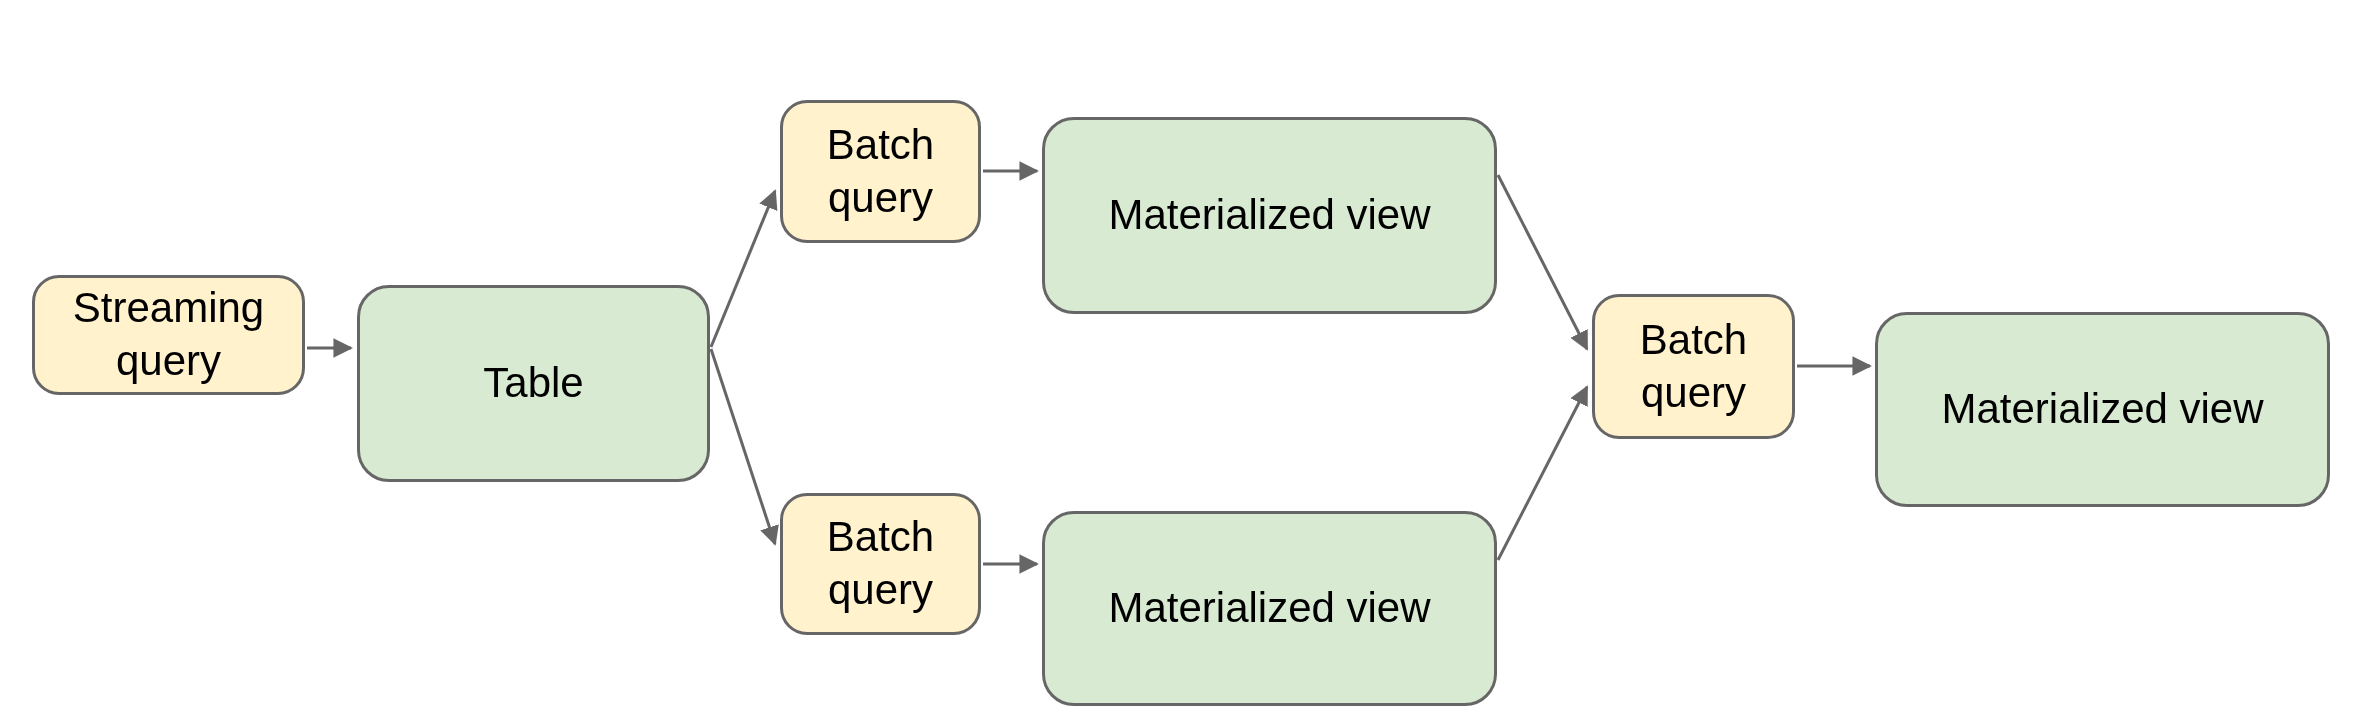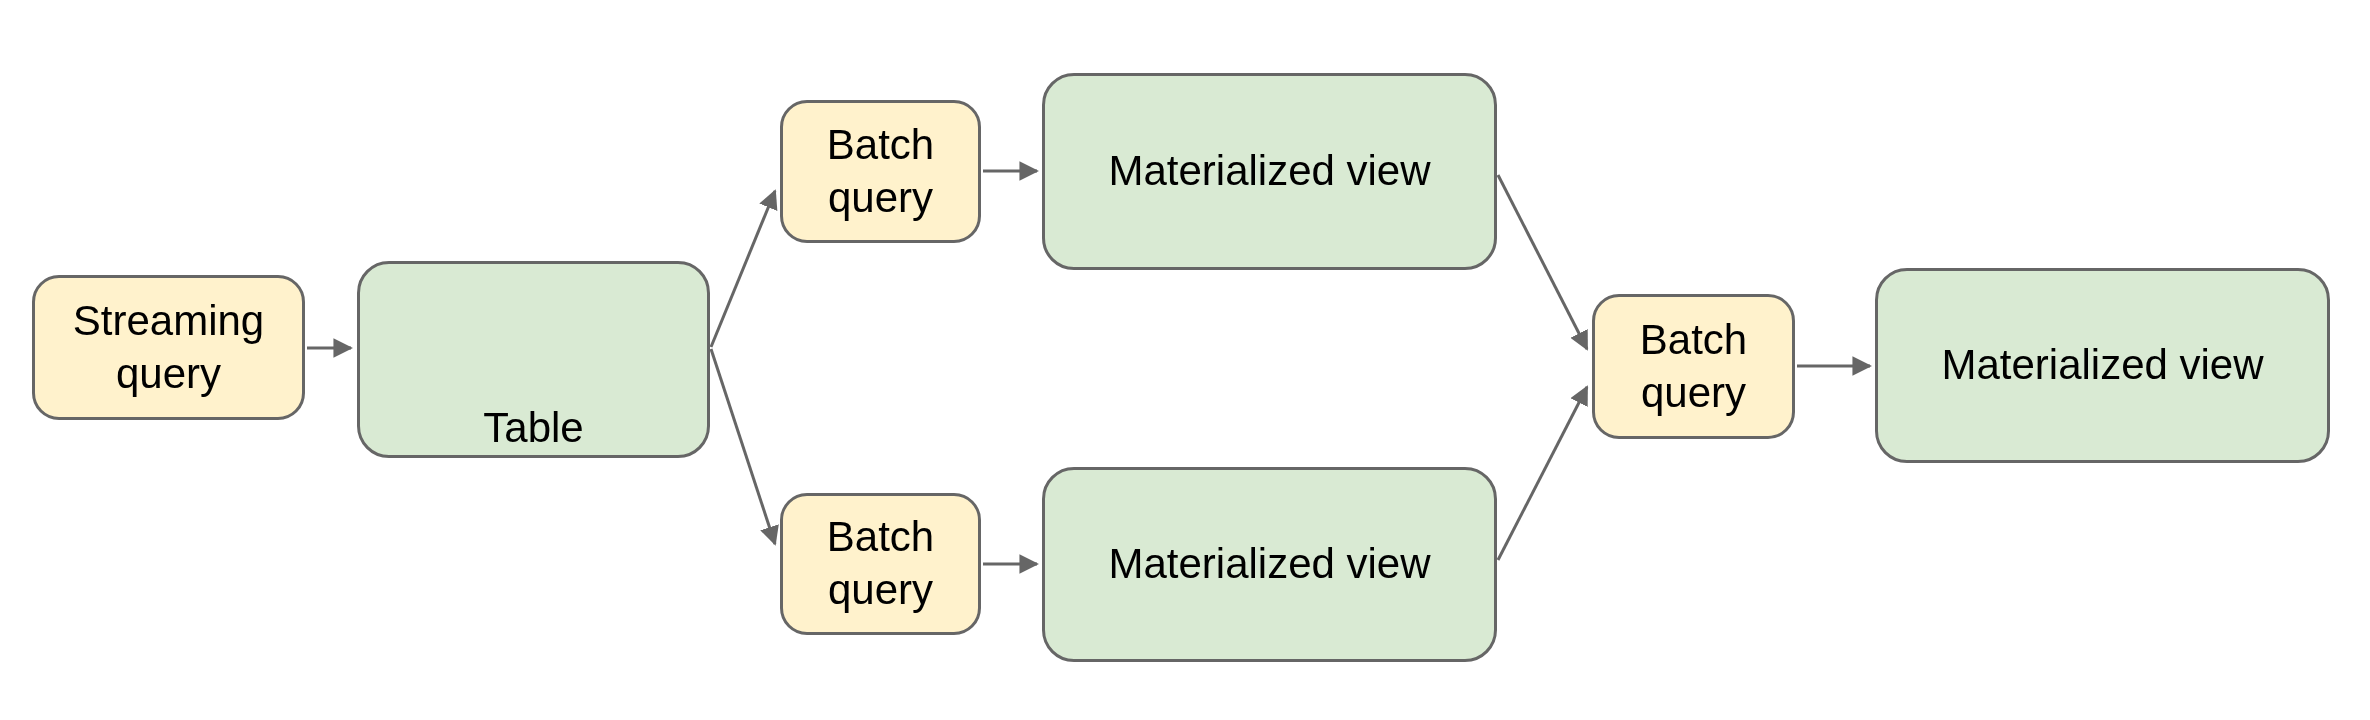--- a/index.html
+++ b/index.html
@@ -36,24 +36,25 @@
   }
   .node .label { padding: 0 14px; }
   .node.query {
     background: var(--c-query-fill, #fff2cc);
     border: 3px solid var(--c-border, #666666);
   }
   .node.store {
     background: var(--c-store-fill, #d9ead3);
     border: 3px solid var(--c-border, #666666);
     border-radius: 32px;
+    margin-top: 44px;
   }
   
-  #n-streaming-query      { left: 32px;   top: 275px; width: 273px; height: 145px; }
-  #n-table                { left: 357px;  top: 261px; width: 353px; height: 197px; align-items: flex-end; }
+  #n-streaming-query      { left: 32px;   top: 275px; width: 273px; height: 120px; }
+  #n-table                { left: 357px;  top: 241px; width: 353px; height: 197px; }
   #n-batch-query-top      { left: 780px;  top: 100px; width: 201px; height: 143px; }
   #n-mat-view-top         { left: 1042px; top: 73px;  width: 455px; height: 197px; }
   #n-batch-query-bottom   { left: 780px;  top: 493px; width: 201px; height: 142px; }
   #n-mat-view-bottom      { left: 1042px; top: 467px; width: 455px; height: 195px; }
   #n-batch-query-right    { left: 1592px; top: 294px; width: 203px; height: 145px; }
   #n-mat-view-right       { left: 1875px; top: 268px; width: 455px; height: 195px; }
 </style>
 </head>
 <body>
 

